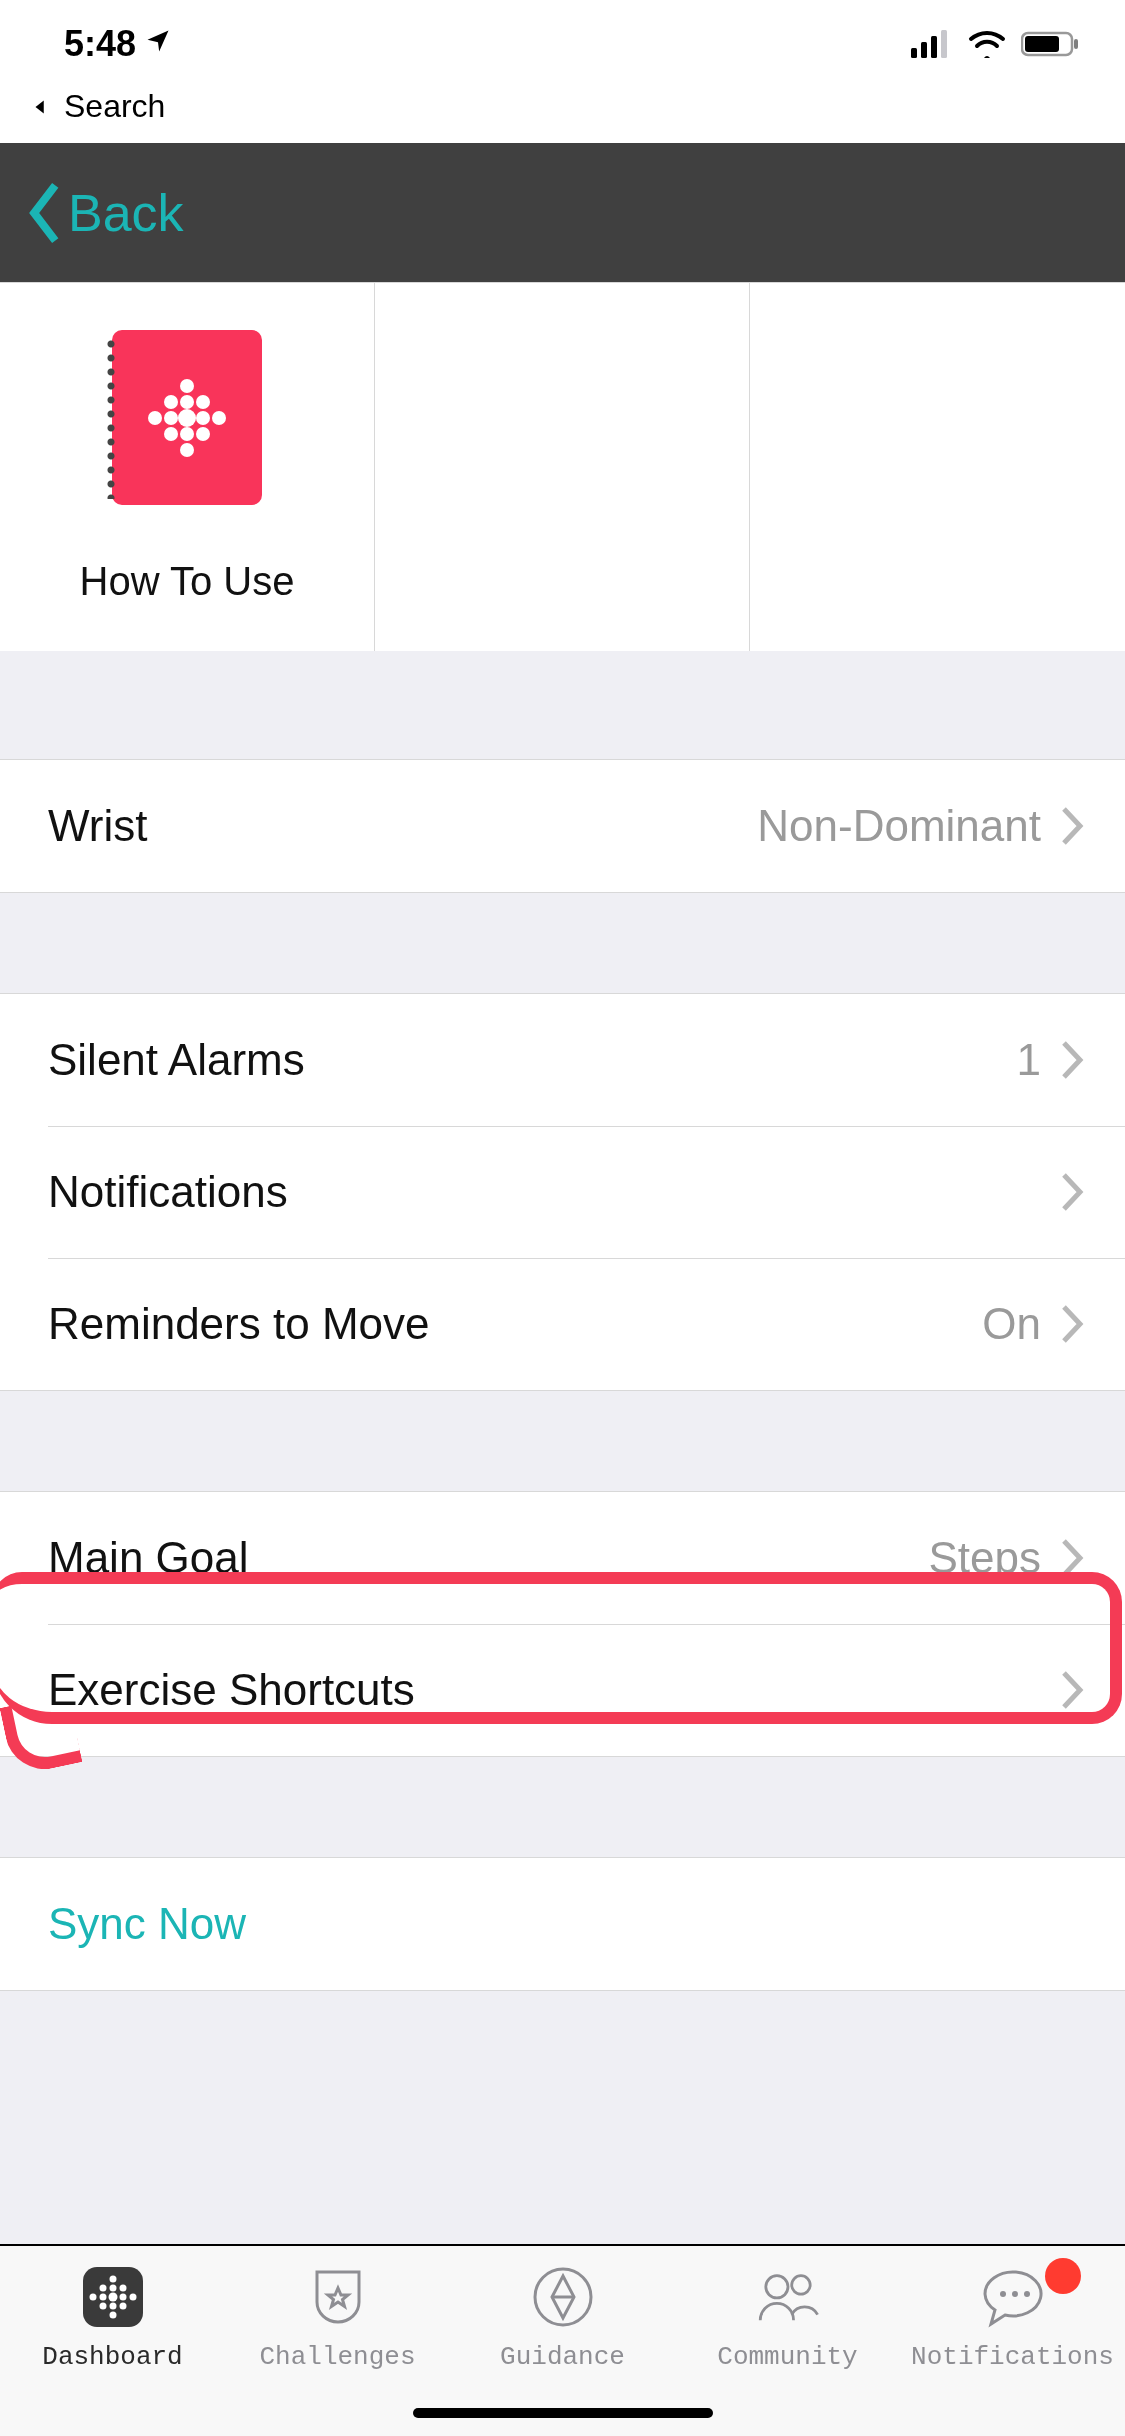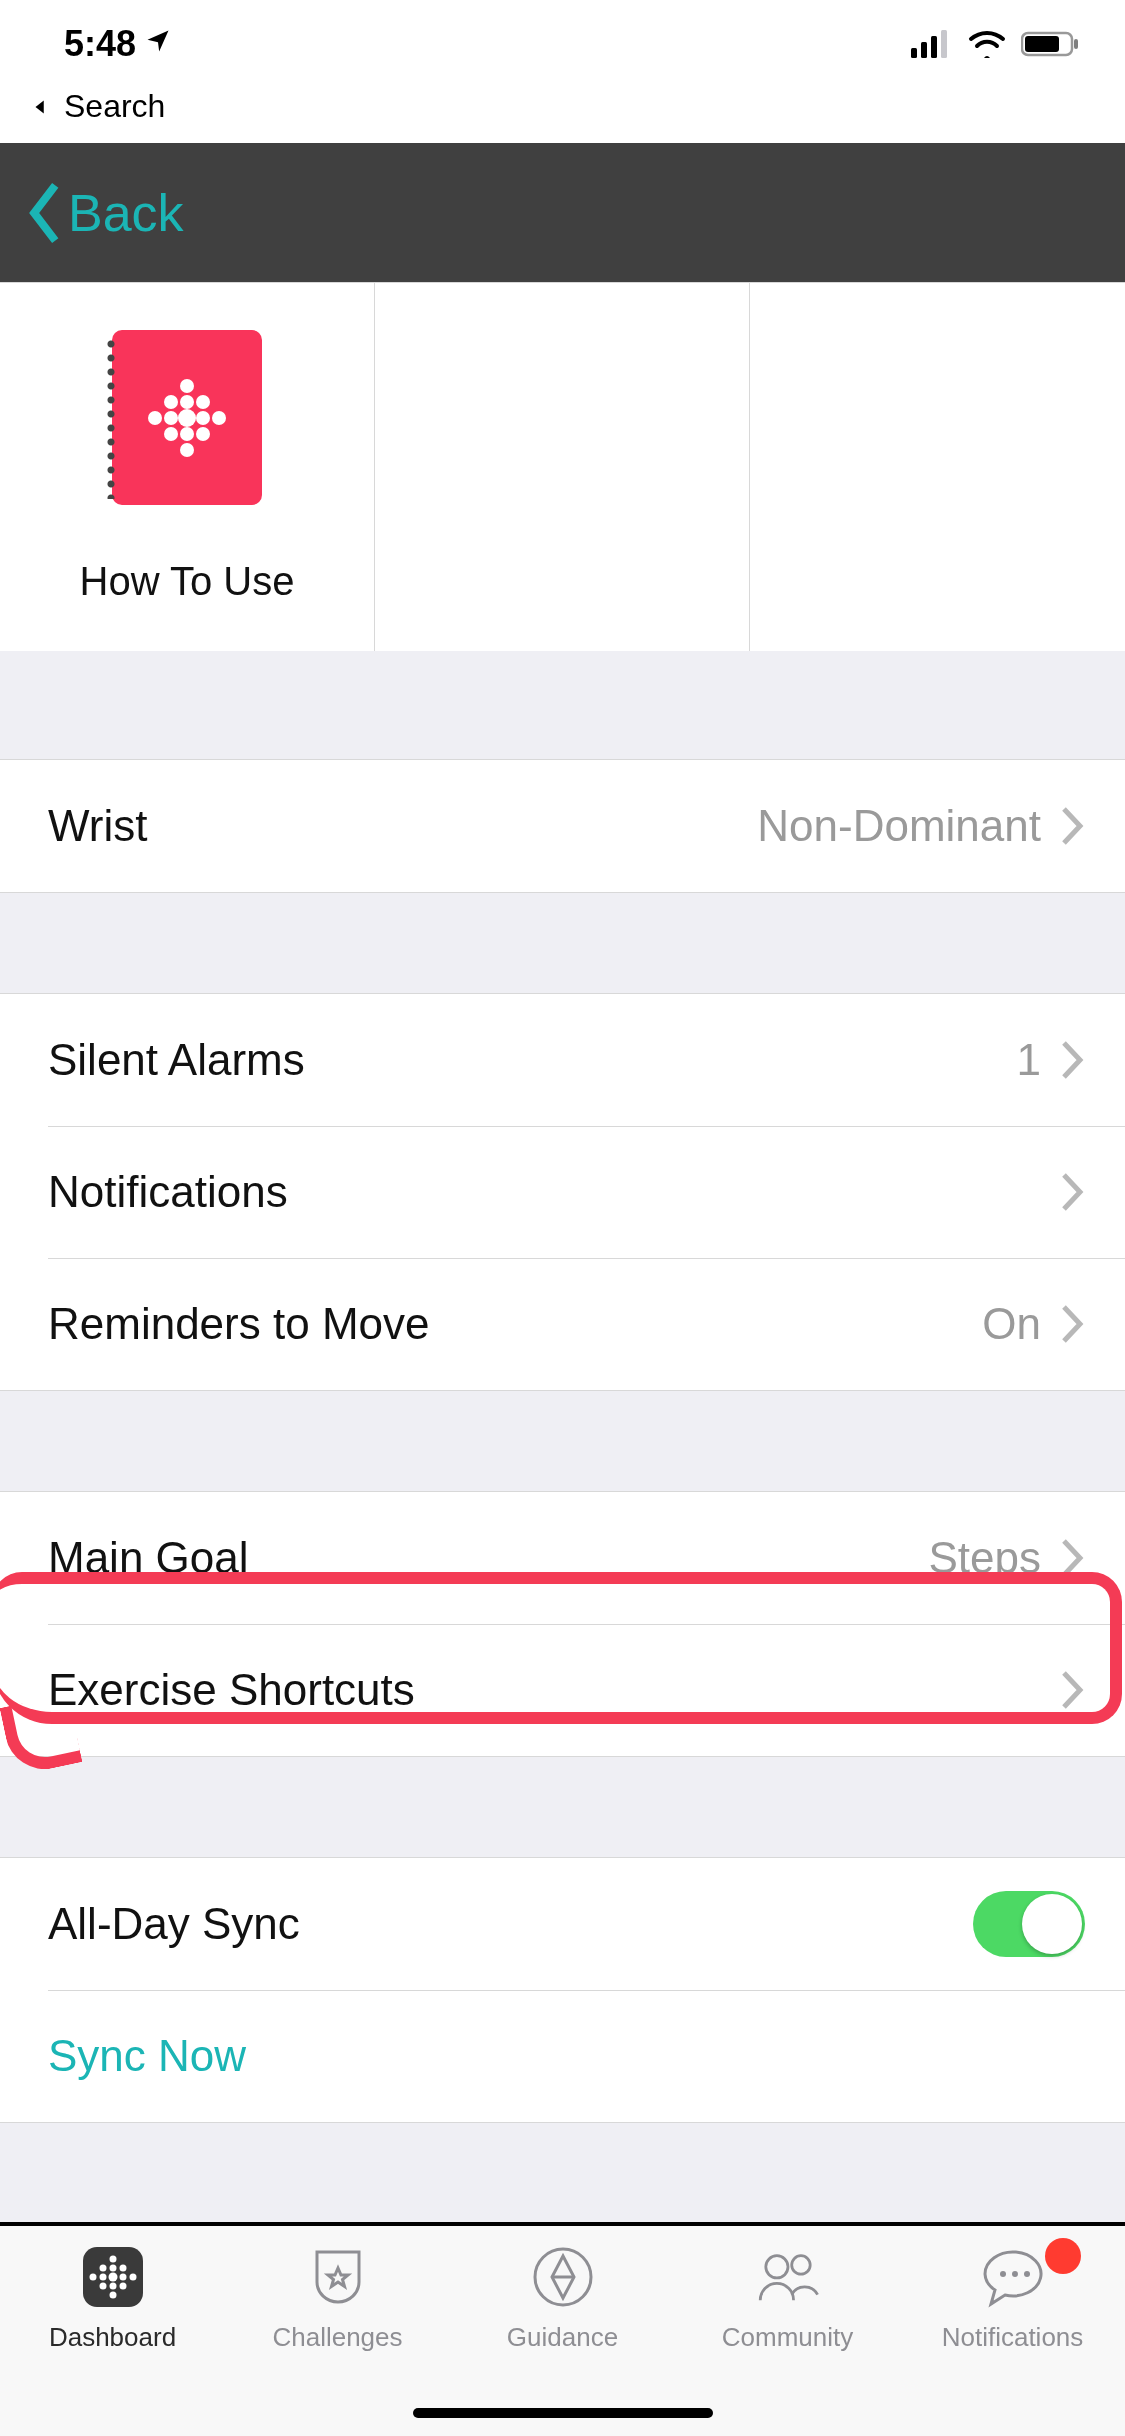--- a/index.html
+++ b/index.html
@@ -132,26 +132,27 @@
     width: 112px; height: 66px; border-radius: 33px; background: #4cd964; position: relative;
   }
   .switch-knob {
     position: absolute; top: 3px; right: 3px; width: 60px; height: 60px; border-radius: 50%; background: #fff;
     box-shadow: 0 2px 4px rgba(0,0,0,0.25);
   }
 
   
   .tabbar {
     margin-top: auto;
-    height: 214px;
+    height: 192px;
     background: #f8f8f8;
-    border-top: 4px solid #000000;
+    border-top: 2px solid #000000;
     display: grid;
     grid-template-columns: repeat(5,1fr);
     padding-top: 14px;
+    font-family: Liberation Mono, monospace;
   }
   .tab {
     display: flex; flex-direction: column; align-items: center; gap: 8px;
     color: #8e8e93; font-size: 26px; position: relative;
   }
   .tab.active { color: #2a2a2a; }
   .tab-icon { width: 74px; height: 74px; display:flex;align-items:center;justify-content:center; }
   .tab-badge {
     position: absolute; top: -2px; right: 44px; width: 36px; height: 36px; border-radius: 50%; background: #ff3b30;
   }
@@ -320,26 +321,20 @@
       <span class="chevron"><svg viewBox="0 0 26 40">
             <polyline points="5,3 21,20 5,37"></polyline>
           </svg></span>
     </div>
   </div>
 
   <div class="gap-small"></div>
 
   <div class="group">
     <div class="row">
-      <span class="row-label">All-Day Sync</span>
-      <div class="switch">
-        <div class="switch-knob"></div>
-      </div>
-    </div>
-    <div class="row">
       <span class="row-label row-link">Sync Now</span>
     </div>
   </div>
 
   <div style="height:30px;background:#efeff4"></div>
 
   <div class="tabbar">
     <div class="tab active">
       <div class="tab-icon">
         <svg width="72" height="72" viewBox="0 0 72 72">

